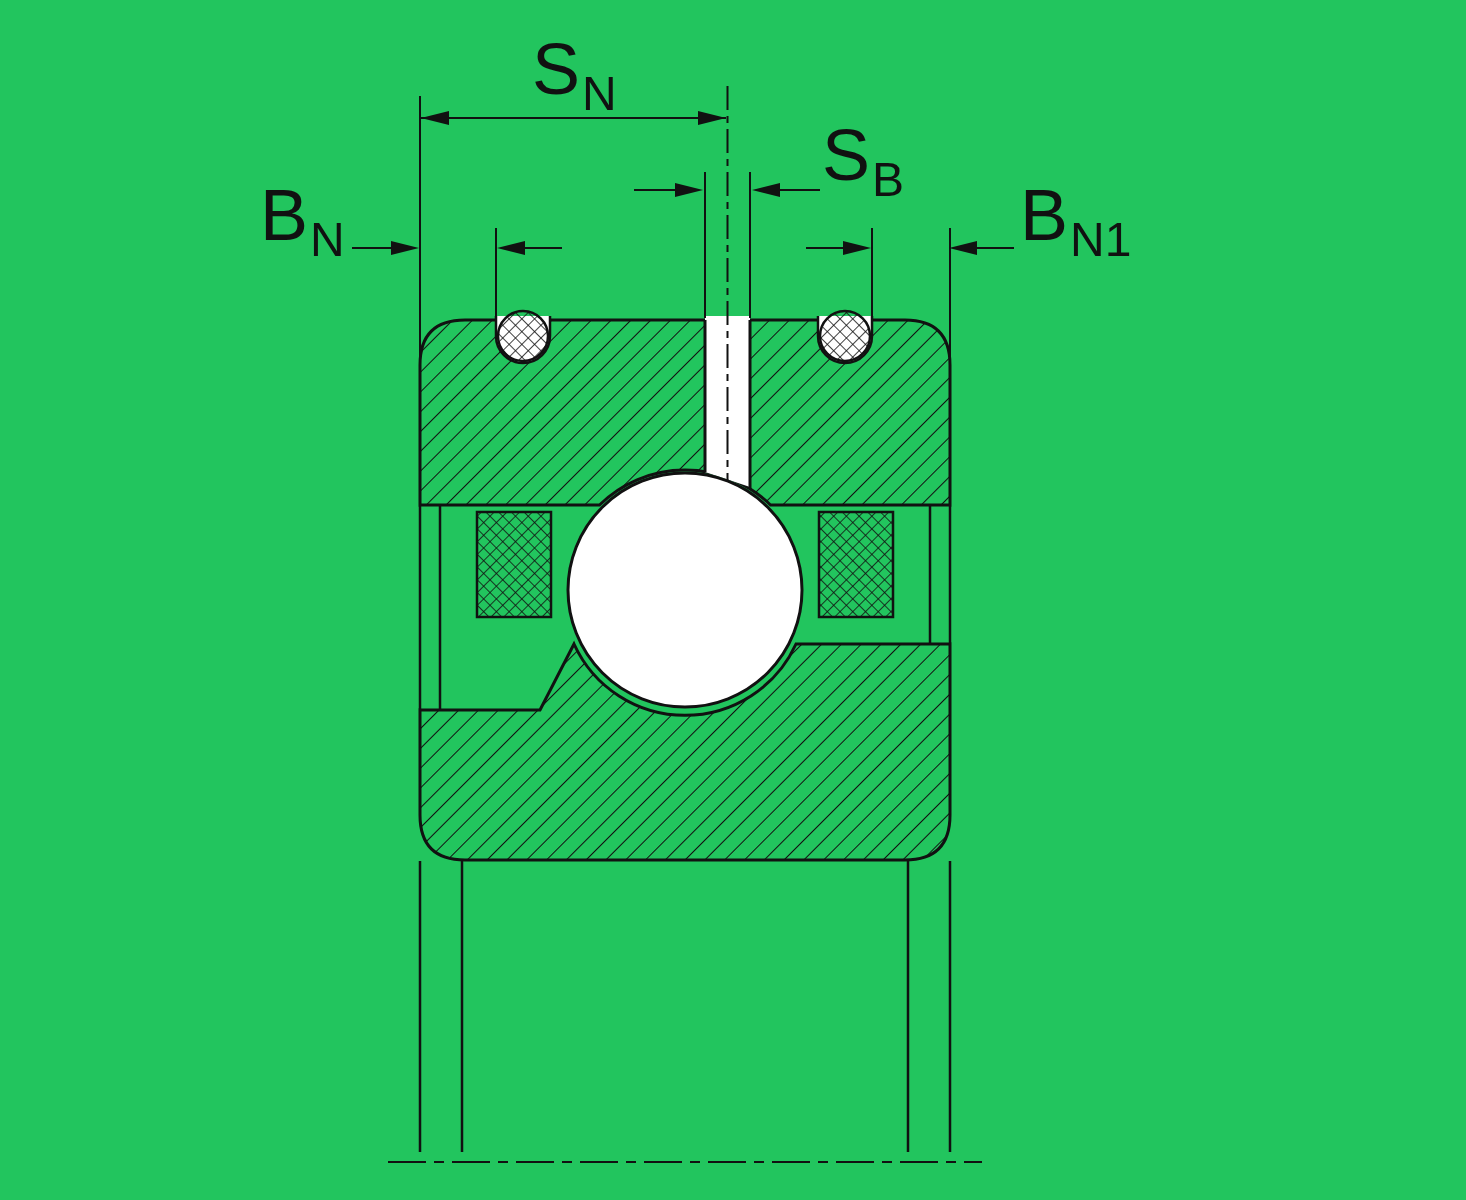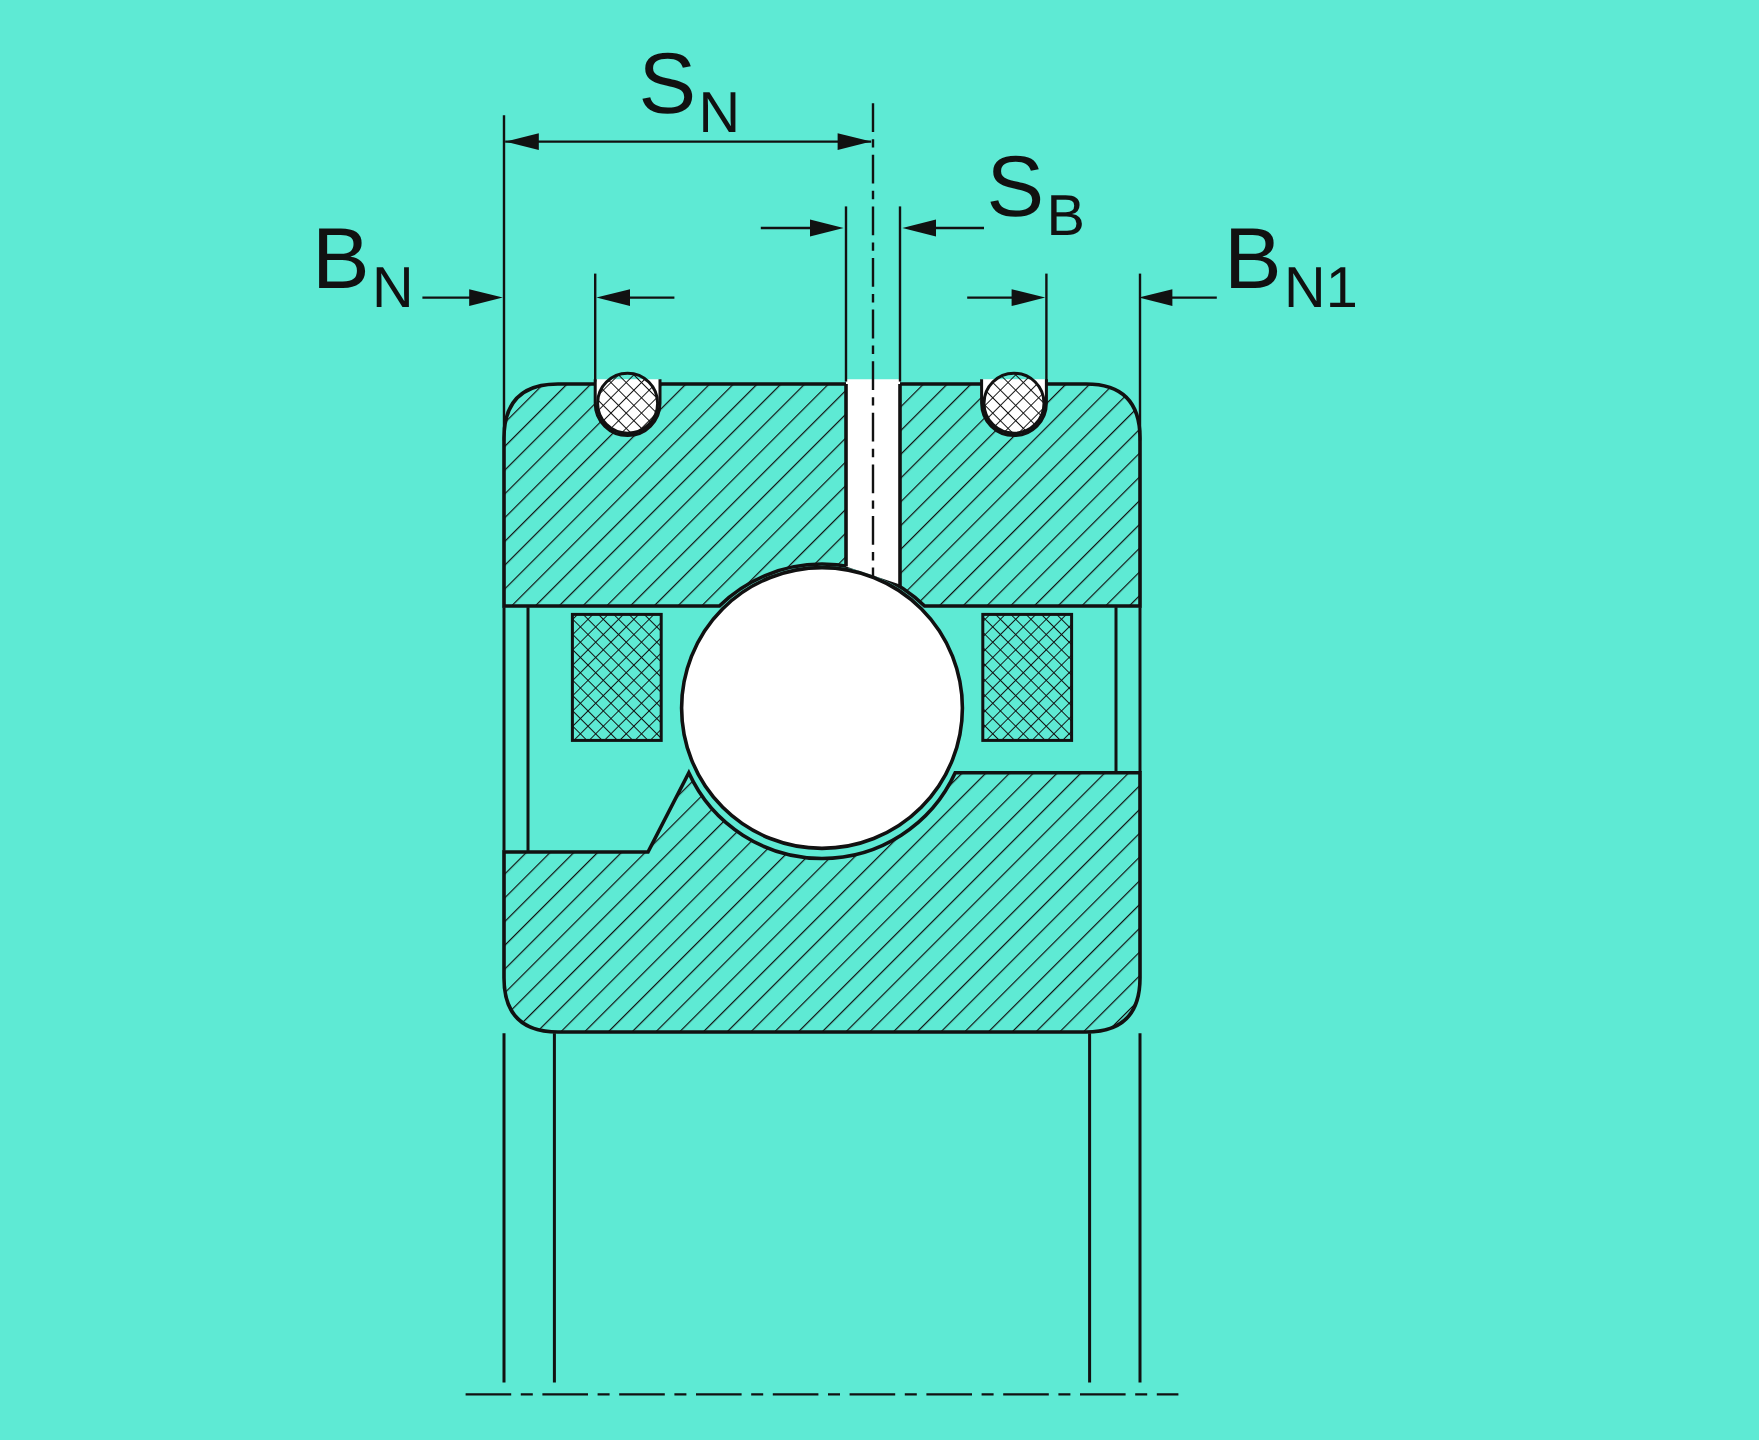--- a/index.html
+++ b/index.html
@@ -1,19 +1,19 @@
 <!DOCTYPE html>
 <html><head>
 <meta charset="utf-8">
 <style>
   html,body{margin:0;padding:0;background:#ffffff;}
   .canvas{
     position:relative;
     width:1466px;height:1200px;
-    background:#5eead4;
+    background:#22c55e;
     font-family:"Liberation Sans", sans-serif;
     overflow:hidden;
   }
   svg{display:block;}
   text{fill:#111111;}
   .dim-main{font-size:72px;}
   .dim-sub{font-size:48px;}
 </style>
 </head>
 <body>

